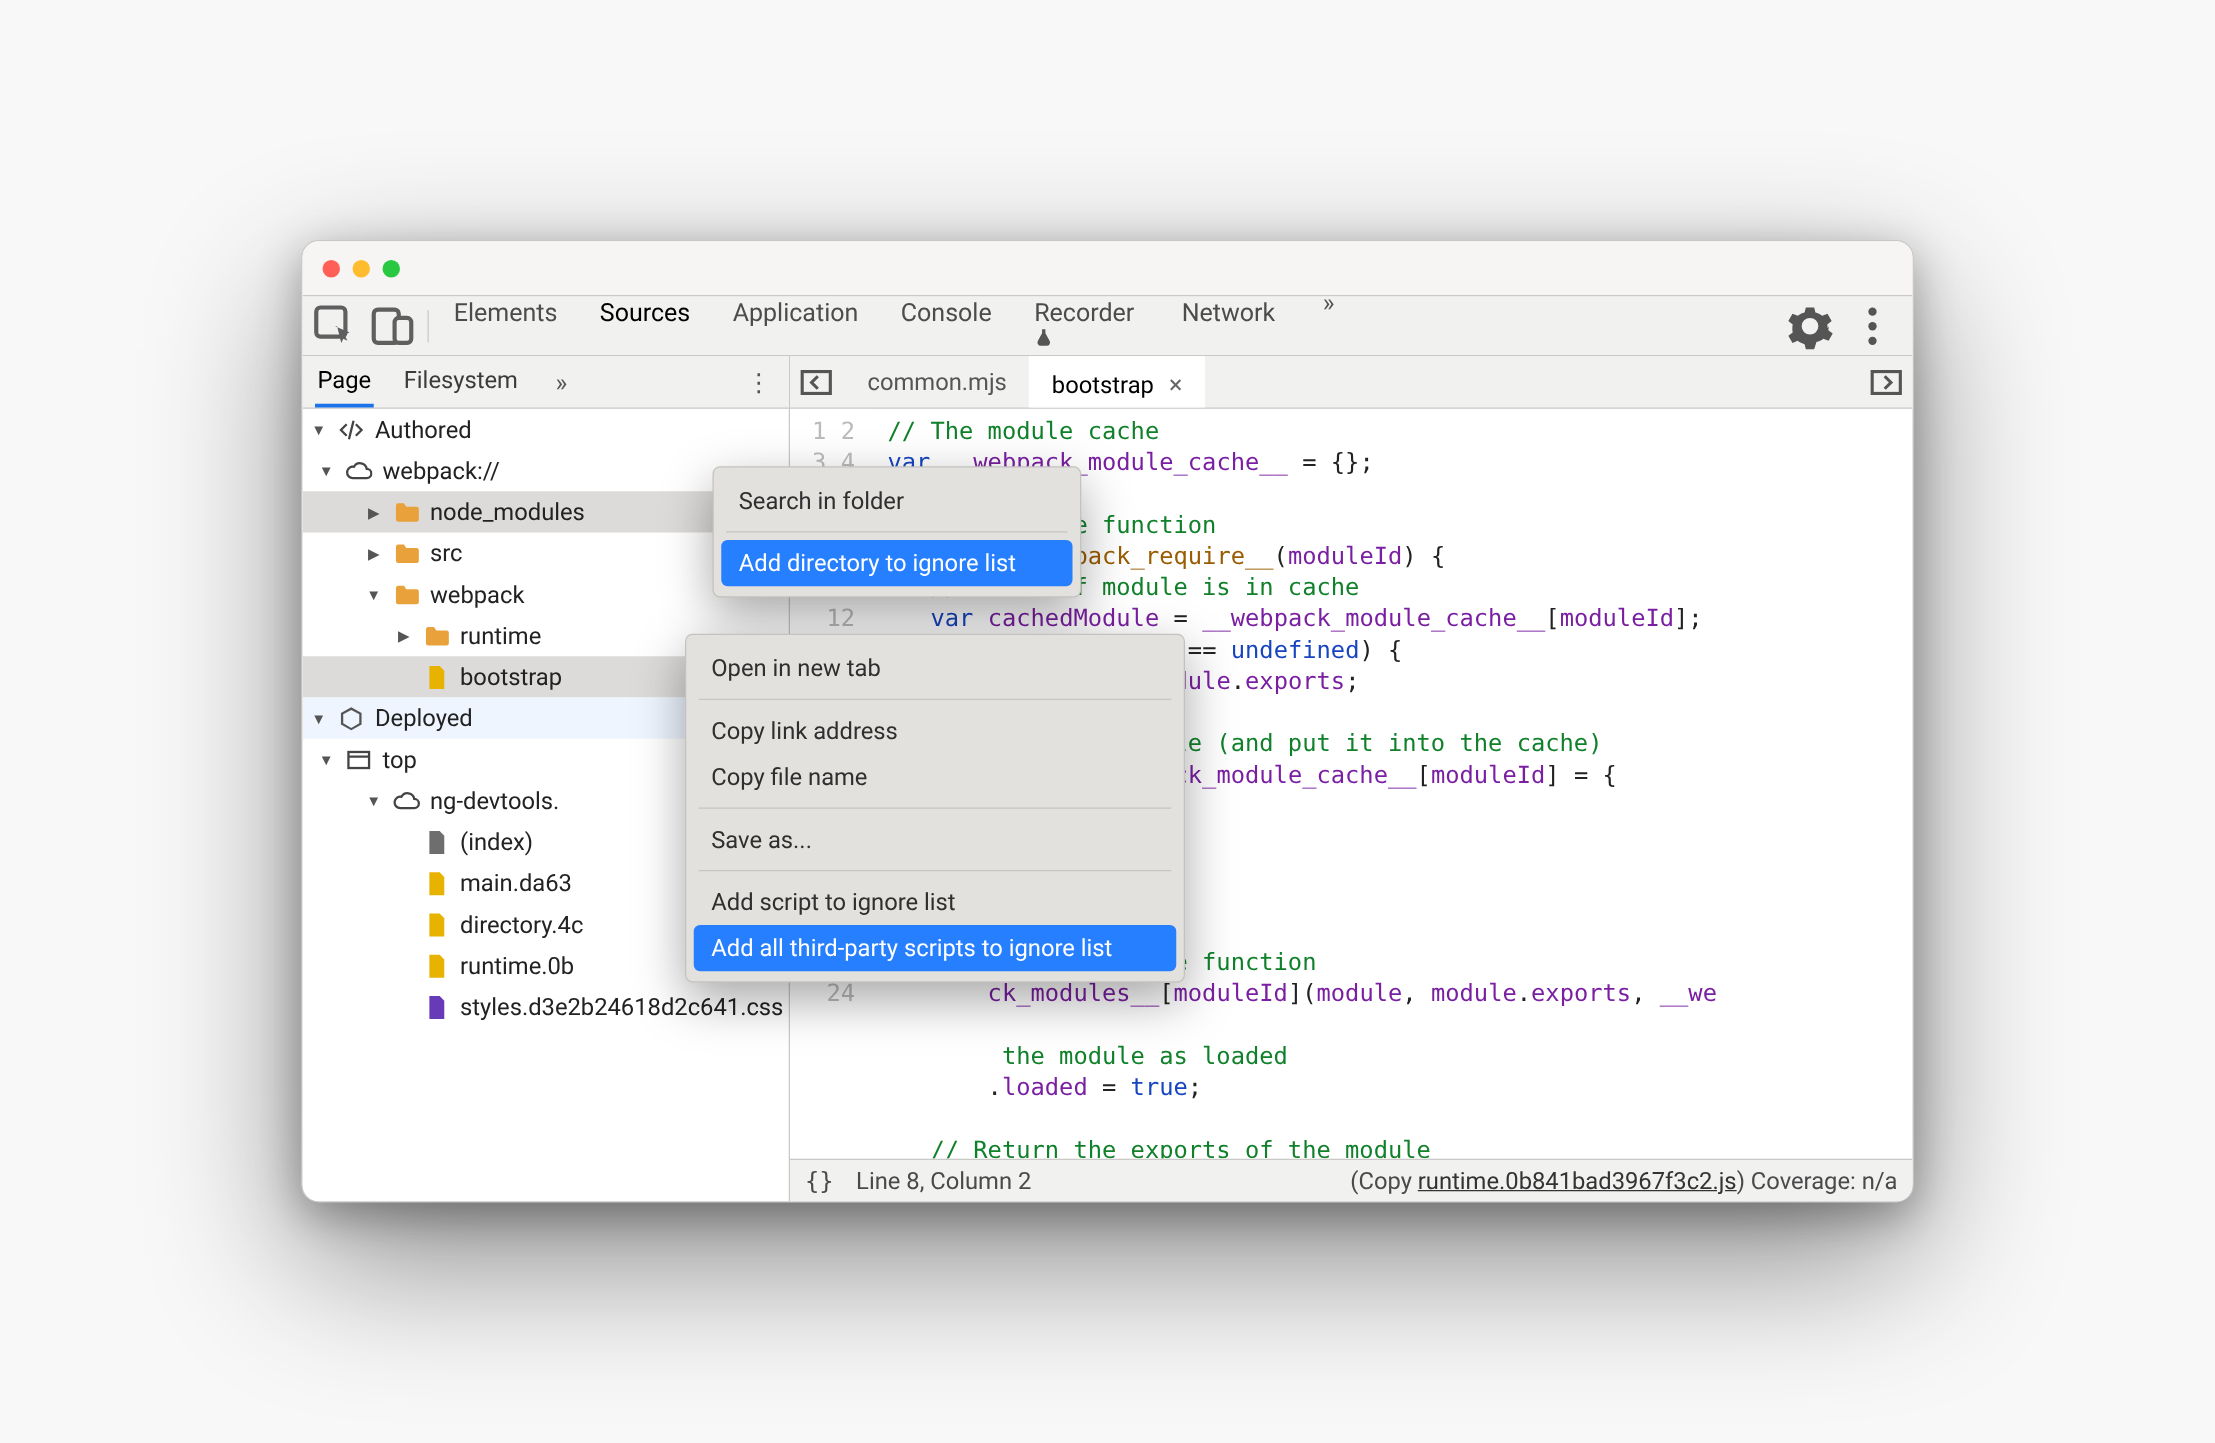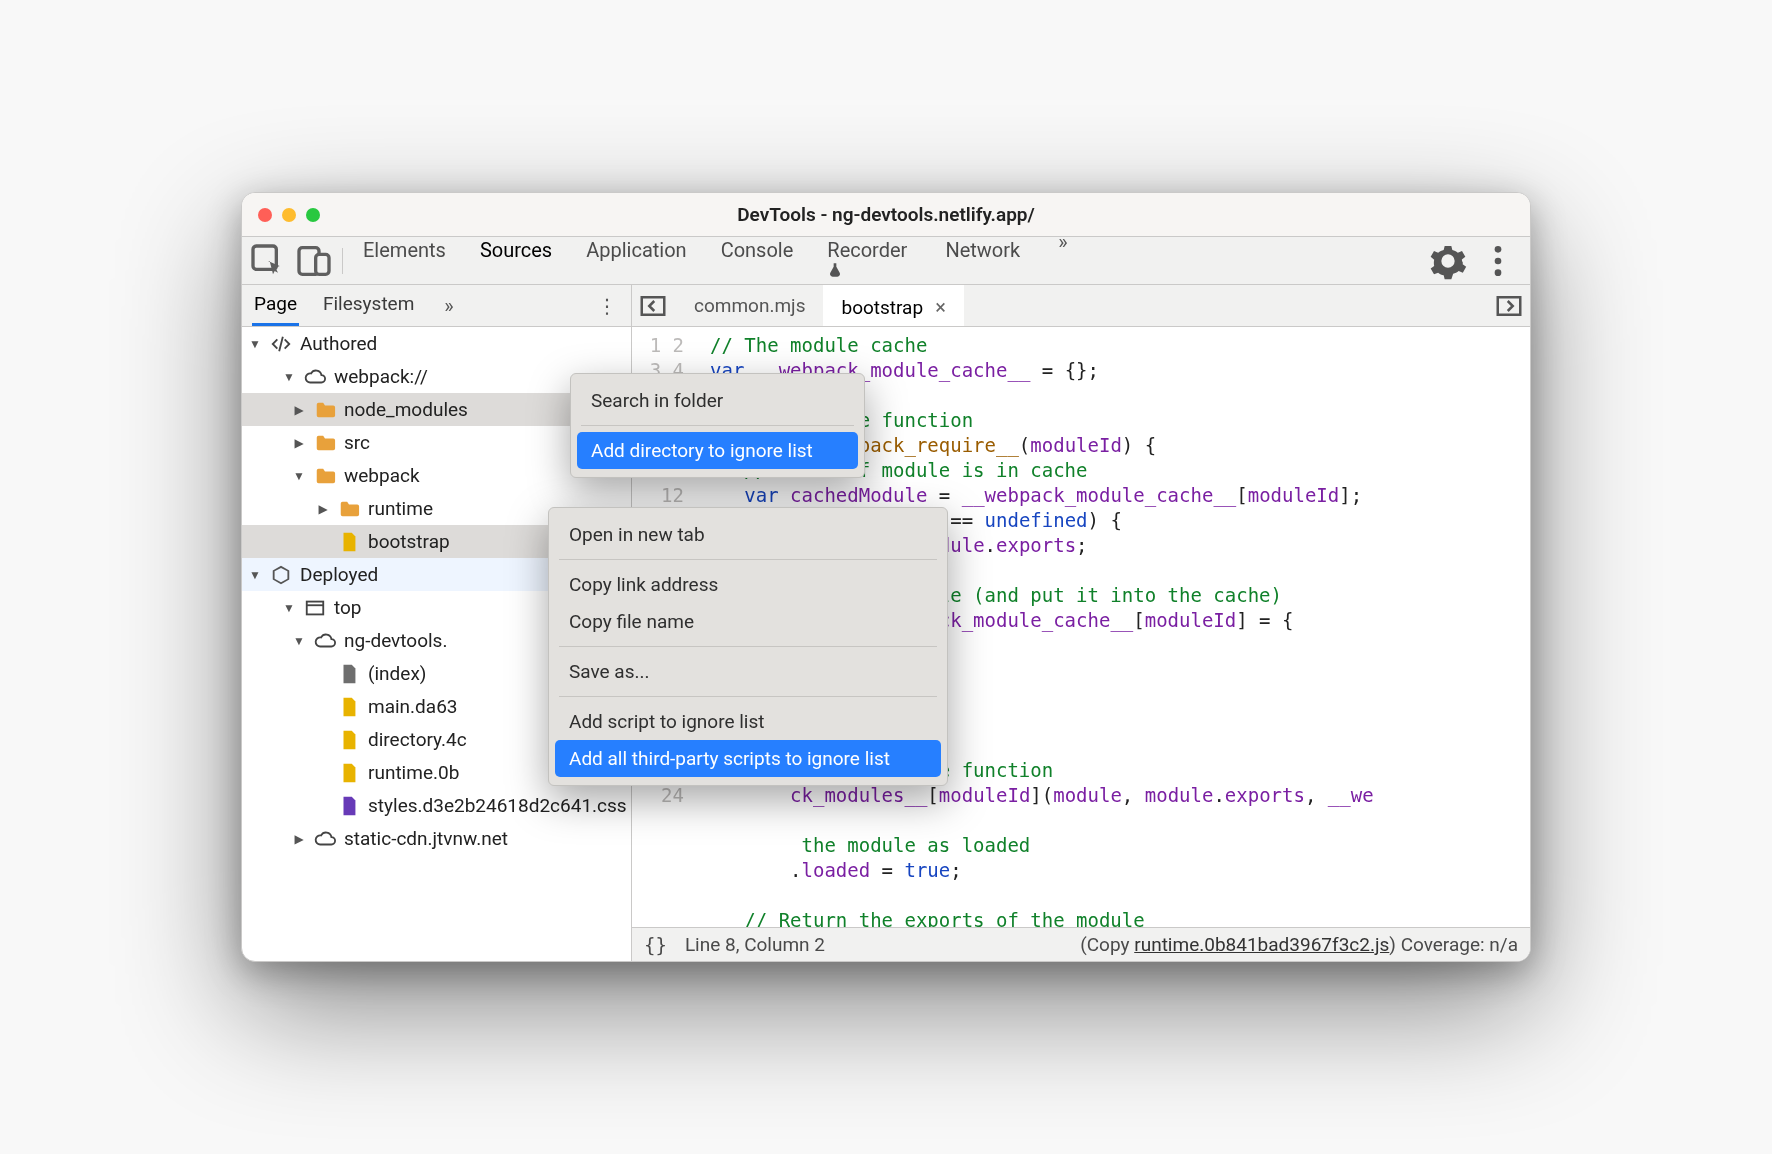--- a/index.html
+++ b/index.html
@@ -94,21 +94,21 @@
     padding-left:6px;white-space:nowrap;
   }
   .row.sel{background:var(--sel);}
   .row .disc{width:14px;display:inline-flex;justify-content:center;color:#555;font-size:12px;}
   .tri-down::before{content:"▼";}
   .tri-right::before{content:"▶";}
   .ico{width:22px;height:22px;display:inline-flex;align-items:center;justify-content:center;}
   .ico svg{width:22px;height:22px;}
   .label{color:#222;}
   .indent-0{padding-left:6px;}
-  .indent-1{padding-left:40px;text-align:center;}
+  .indent-1{padding-left:12px;text-align:center;}
   .indent-2{padding-left:50px;}
   .indent-3{padding-left:74px;}
   
   .editor{flex:1;display:flex;flex-direction:column;min-height:0;justify-content:space-between;}
   .tabstrip{
     height:42px;border-bottom:1px solid var(--border);
     display:flex;align-items:center;background:var(--panel-alt);
     font-size:19px;padding-left:6px;
   }
   .nav-arrow{width:30px;height:30px;display:flex;align-items:center;justify-content:center;color:#555;margin-right:8px;}
@@ -162,21 +162,20 @@
 <body>
 
 <div class="window">
 
   <div class="titlebar">
     <div class="traffic">
       <div class="dot red"></div>
       <div class="dot yellow"></div>
       <div class="dot green"></div>
     </div>
-    <div class="title">DevTools - ng-devtools.netlify.app/</div>
   </div>
 
   <div class="main-toolbar">
     <div class="tool-ico">
       <svg viewBox="0 0 24 24" fill="none" stroke="#5f5f5f" stroke-width="2">
           <rect x="3" y="3" width="14" height="14" rx="2"></rect>
           <path d="M12 12l7 3-2.5 1L18 19l-2-1-1 2-2-8z" fill="#5f5f5f" stroke="none"></path>
         </svg>
     </div>
     <div class="tool-ico">
@@ -358,29 +357,20 @@
           <span class="label">runtime.0b</span>
         </div>
         <div class="row indent-3">
           <span class="disc"></span>
           <span class="ico">
               <svg viewBox="0 0 24 24">
                 <path fill="var(--cssfile)" d="M6 2h9l4 4v16H6z"></path>
               </svg>
             </span>
           <span class="label">styles.d3e2b24618d2c641.css</span>
-        </div>
-        <div class="row indent-2">
-          <span class="disc tri-right"></span>
-          <span class="ico">
-              <svg viewBox="0 0 24 24" fill="none" stroke="#444" stroke-width="2">
-                <path d="M7 18a5 5 0 1 1 .8-9.9A6 6 0 0 1 19 10a4 4 0 0 1 0 8H7z"></path>
-              </svg>
-            </span>
-          <span class="label">static-cdn.jtvnw.net</span>
         </div>
       </div>
     </div>
 
     <div class="editor">
       <div class="tabstrip">
         <div class="nav-arrow">
           <svg viewBox="0 0 24 24" fill="none" stroke="#555" stroke-width="2">
               <rect x="3" y="5" width="18" height="14"></rect>
               <path d="M13 8l-4 4 4 4"></path>

